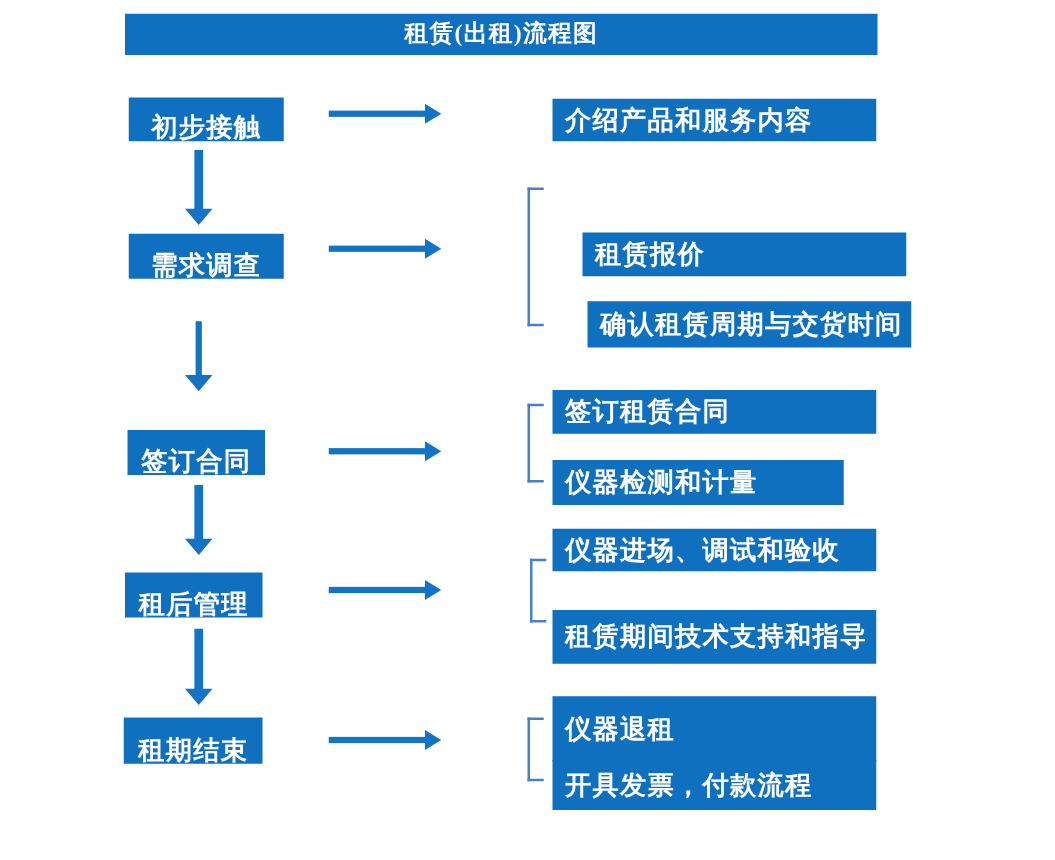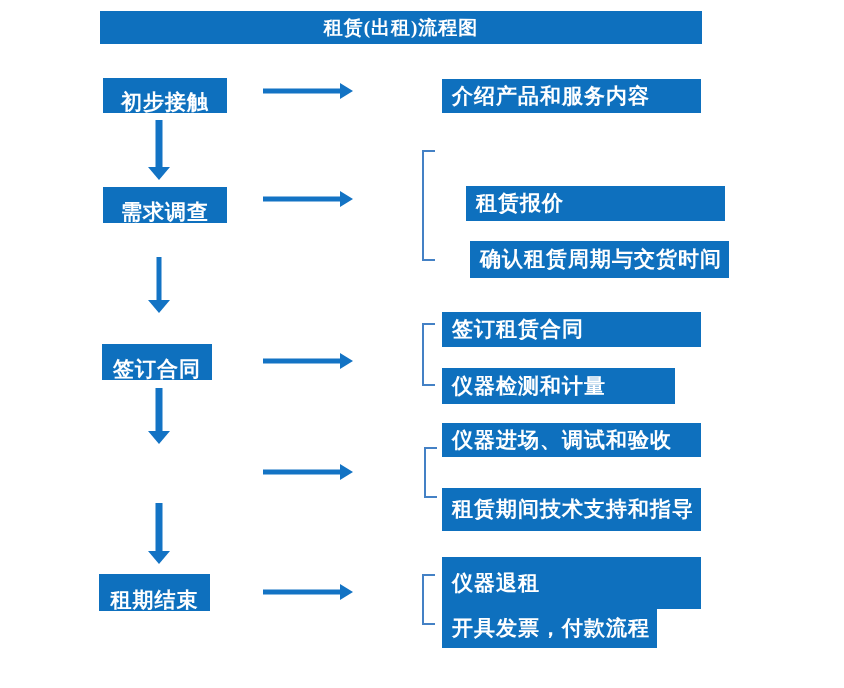--- a/index.html
+++ b/index.html
@@ -92,20 +92,23 @@
 
   <div class="blue-box stage-box" style="left:103px;top:78px;width:124px;height:35px;">
     <span>初步接触</span>
   </div>
   <div class="blue-box stage-box" style="left:103px;top:187px;width:124px;height:36px;">
     <span>需求调查</span>
   </div>
   <div class="blue-box stage-box" style="left:102px;top:344px;width:110px;height:36px;">
     <span>签订合同</span>
   </div>
+  <div class="blue-box stage-box" style="left:100px;top:458px;width:110px;height:36px;">
+    <span>租后管理</span>
+  </div>
   <div class="blue-box stage-box" style="left:99px;top:574px;width:111px;height:37px;">
     <span>租期结束</span>
   </div>
 
   <div class="blue-box detail-box" style="left:442px;top:79px;width:259px;height:34px;">
     <span>介绍产品和服务内容</span>
   </div>
 
   <div class="blue-box detail-box" style="left:442px;top:186px;width:259px;height:35px;margin-left:24px;">
     <span>租赁报价</span>
@@ -124,21 +127,21 @@
   <div class="blue-box detail-box" style="left:442px;top:423px;width:259px;height:34px;">
     <span>仪器进场、调试和验收</span>
   </div>
   <div class="blue-box detail-box" style="left:442px;top:488px;width:259px;height:43px;">
     <span>租赁期间技术支持和指导</span>
   </div>
 
   <div class="blue-box detail-box" style="left:442px;top:557px;width:259px;height:52px;">
     <span>仪器退租</span>
   </div>
-  <div class="blue-box detail-box" style="left:442px;top:608px;width:215px;height:40px;">
+  <div class="blue-box detail-box" style="left:442px;top:608px;width:259px;height:40px;">
     <span>开具发票，付款流程</span>
   </div>
 
   <div class="h-arrow" style="left:263px;top:83px;width:90px;">
     <div class="shaft"></div>
     <div class="head"></div>
   </div>
   <div class="h-arrow" style="left:263px;top:191px;width:90px;">
     <div class="shaft"></div>
     <div class="head"></div>

